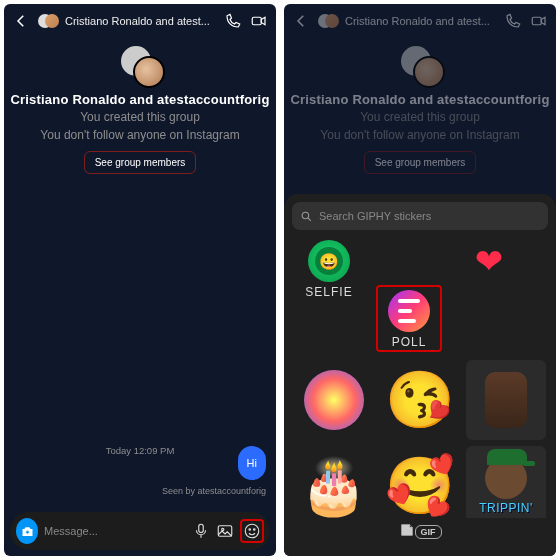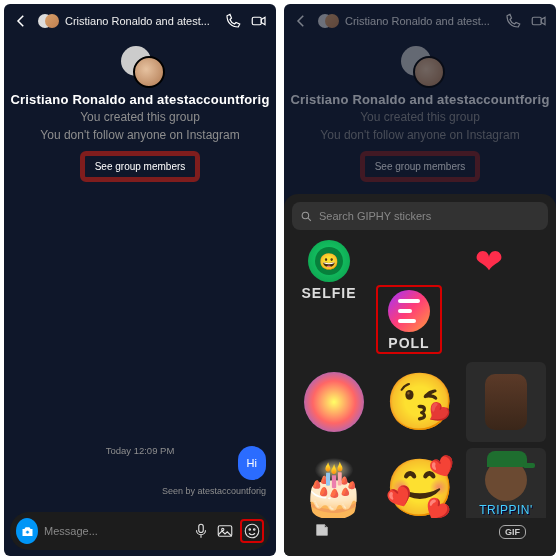--- a/index.html
+++ b/index.html
@@ -56,21 +56,21 @@
   .hero-avatars .ha2 {
     width:32px; height:32px; border-radius:50%;
     background:radial-gradient(circle at 40% 40%, #e6c2a0, #b07850);
     position:absolute; left:16px; top:10px;
     border:2px solid #000;
   }
   .group-name { font-size:13px; font-weight:600; text-align:center; letter-spacing:.2px; }
   .group-sub { font-size:12px; color:#8e8e8e; text-align:center; line-height:1.35; margin-top:2px;}
   .members-btn {
     margin-top:8px;
-    border:5px solid #7f1d1d; background:transparent; color:#fff;
+    border:1px solid #7f1d1d; background:transparent; color:#fff;
     font-size:10px; padding:5px 10px; border-radius:6px;
   }
   .chat-body {
     flex:1; position:relative;
   }
   .today {
     position:absolute; bottom:56px; width:100%; text-align:center;
     font-size:9.5px; color:#8e8e8e;
   }
   .hi-bubble {
@@ -155,21 +155,21 @@
     display:block; height:4px; border-radius:3px; background:#fff;
   }
   .poll-wrap {
     border:2px solid #d40000; padding:3px 4px 1px; border-radius:4px;margin-top:45px;
   }
   .heart-icon {
     display:flex; align-items:center; justify-content:center;
     color:#ff2d4b; font-size:34px; line-height:1;
   }
   .quick-label {
-    font-size:14px; letter-spacing:1px; color:#ddd; font-weight:700;
+    font-size:12px; letter-spacing:1px; color:#ddd; font-weight:400;
   }
   .sticker-grid {
     flex:1; display:grid;
     grid-template-columns: repeat(3, 1fr);
     grid-auto-rows: 80px; gap:6px; overflow:hidden;
     padding:2px 2px 0;
   }
   .stk {
     border-radius:6px; display:flex; align-items:center; justify-content:center;
     overflow:hidden; font-size:10px; color:#666; text-align:center;
@@ -189,21 +189,21 @@
   .capguy .lbl{ font-family:Impact,Arial Black,sans-serif; font-size:12px; color:#46d1ff; text-shadow:1px 1px 0 #003; letter-spacing:.5px; }
   .statue .inner{ background:#222; width:100%; height:100%; }
   .statue .bust{ width:36px;height:50px;background:linear-gradient(#bbb,#888);border-radius:18px 18px 6px 6px;}
   .plank .inner{ background:#222; width:100%; height:100%; }
   .plank .body{ width:64px;height:12px;background:#d9b58b;border-radius:6px; position:relative;}
   .plank .head{ position:absolute; right:-2px; top:-8px; width:12px;height:12px;border-radius:50%;background:#222;}
   .kermit .inner{ background:#222; width:100%; height:100%; }
   .kermit .frog{ width:50px;height:44px;background:#36c93b;border-radius:20px 20px 12px 12px; position:relative;}
   .kermit .arm{ position:absolute; left:-10px; top:4px; width:14px;height:6px;background:#36c93b;border-radius:3px; transform:rotate(-25deg);}
   .panel-footer {
-    height:30px; display:flex; align-items:center; justify-content:space-between;
+    height:30px; display:flex; align-items:center; justify-content:center;
     padding:0 22px 2px;
   }
   .pf-icon svg{ width:16px; height:16px; stroke:#ccc; fill:#ccc; }
   .gif-chip{
     border:1px solid #aaa; border-radius:6px; color:#ccc;
     font-size:9px; padding:1px 5px; font-weight:600;
   }
 </style>
 </head>
 <body>

